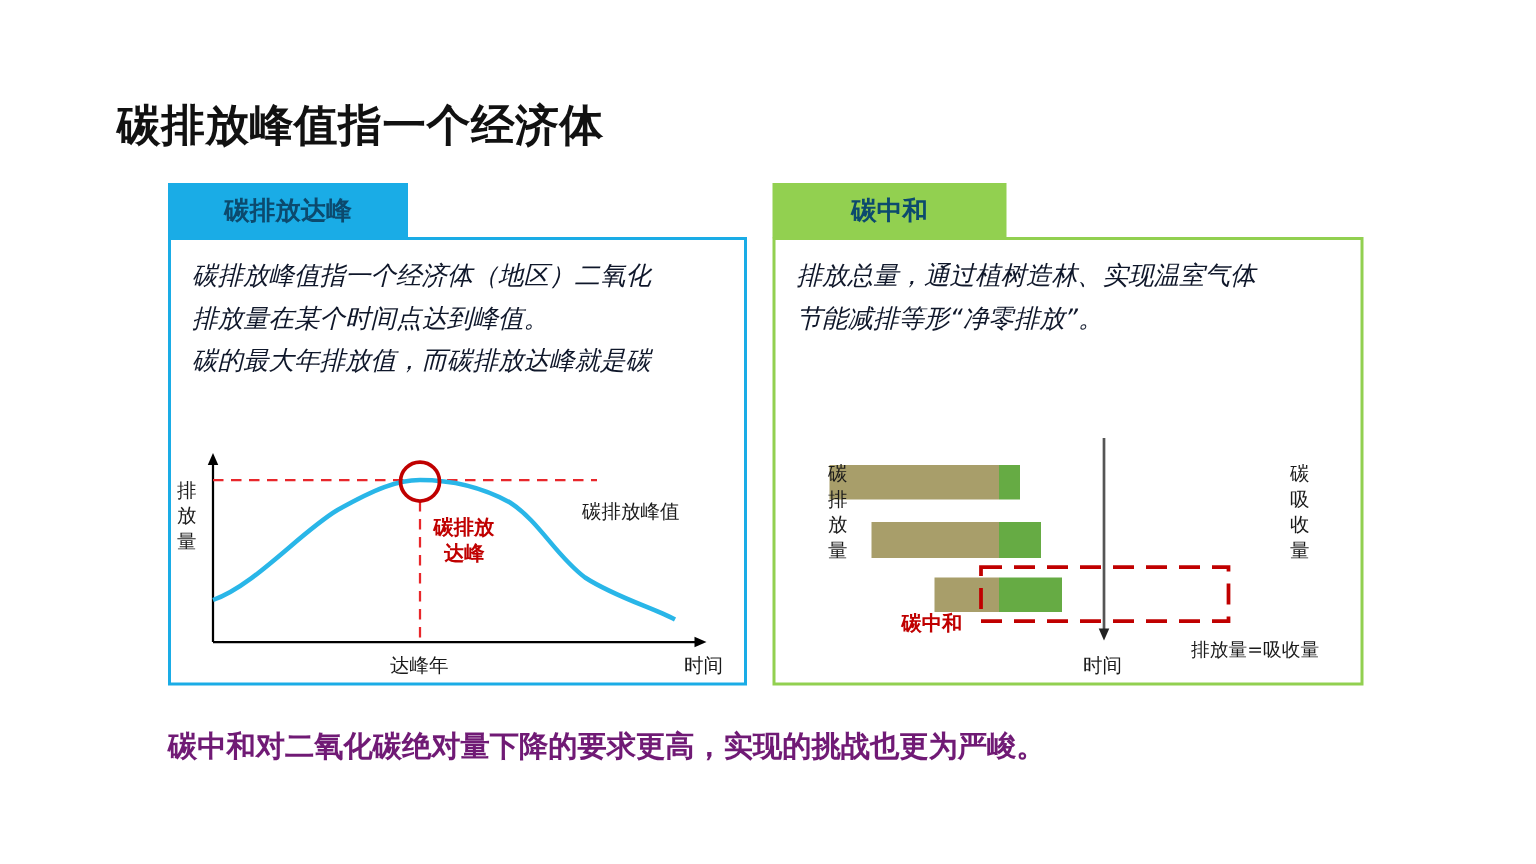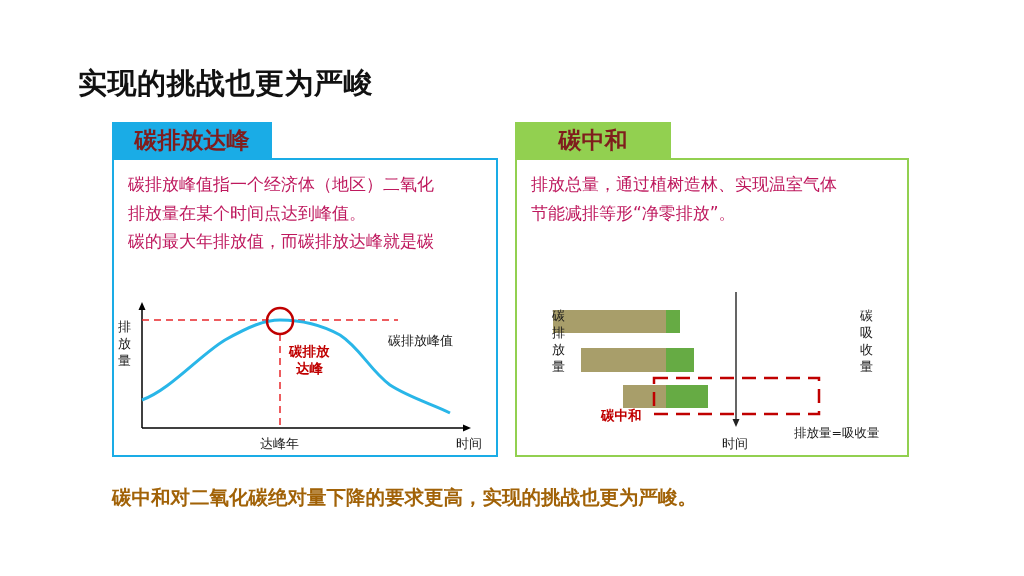--- a/index.html
+++ b/index.html
@@ -1,37 +1,37 @@
 <!DOCTYPE html>
 <html><head>
 <meta charset="utf-8">
 <style>
   html, body { margin:0; padding:0; }
   body { width:1024px; height:576px; background:#ffffff; position:relative; overflow:hidden;
          font-family:"DejaVu Sans","Liberation Sans",sans-serif; color:#1a1a1a; }
   .abs { position:absolute; }
   .page-title { left:78px; top:64px; font-size:29px; font-weight:bold; color:#111; letter-spacing:0.5px; white-space:nowrap; }
-  .tab { top:122px; height:37px; color:#7f1d1d; font-weight:bold; font-size:23px; display:flex; align-items:center; justify-content:center; }
+  .tab { top:122px; height:37px; color:#0c4a6e; font-weight:bold; font-size:17px; display:flex; align-items:center; justify-content:center; }
   .tab-left { left:112px; width:160px; background:var(--blue); }
   .tab-right { left:515px; width:156px; background:var(--green); }
   .panel { top:158px; height:299px; background:#fff; box-sizing:border-box; }
   .panel-left { left:112px; width:386px; border:2px solid var(--blue); }
   .panel-right { left:515px; width:394px; border:2px solid var(--green); }
-  .desc { font-size:17px; line-height:28.5px; color:#be185d; }
+  .desc { font-size:17px; line-height:28.5px; color:#0f172a;font-style:italic; }
   .desc-left { left:128px; top:170px; width:360px; }
   .desc-right { left:531px; top:170px; width:372px; }
   .desc div { white-space:nowrap; }
-  .bottom-note { left:112px; top:484px; font-size:19.5px; font-weight:bold; color:#a16207; white-space:nowrap; }
+  .bottom-note { left:112px; top:484px; font-size:19.5px; font-weight:bold; color:#701a75; white-space:nowrap; }
   svg text { font-family:"DejaVu Sans","Liberation Sans",sans-serif; }
   :root { --blue:#1aace6; --green:#92d050; }
 </style>
 </head>
 <body>
 
-<div class="abs page-title">实现的挑战也更为严峻</div>
+<div class="abs page-title">碳排放峰值指一个经济体</div>
 
 <div class="abs tab tab-left">
   <span>碳排放达峰</span>
 </div>
 <div class="abs panel panel-left"></div>
 <div class="abs desc desc-left">
   <div>碳排放峰值指一个经济体（地区）二氧化</div>
   <div>排放量在某个时间点达到峰值。</div>
   <div>碳的最大年排放值，而碳排放达峰就是碳</div>
 </div>

